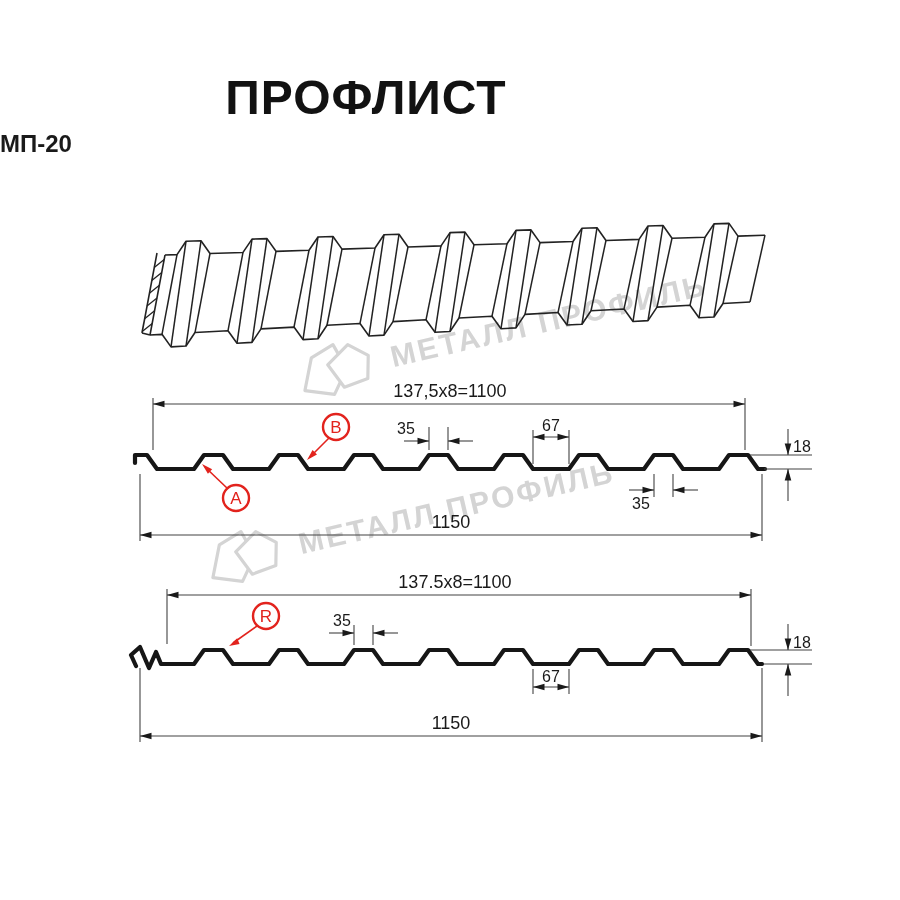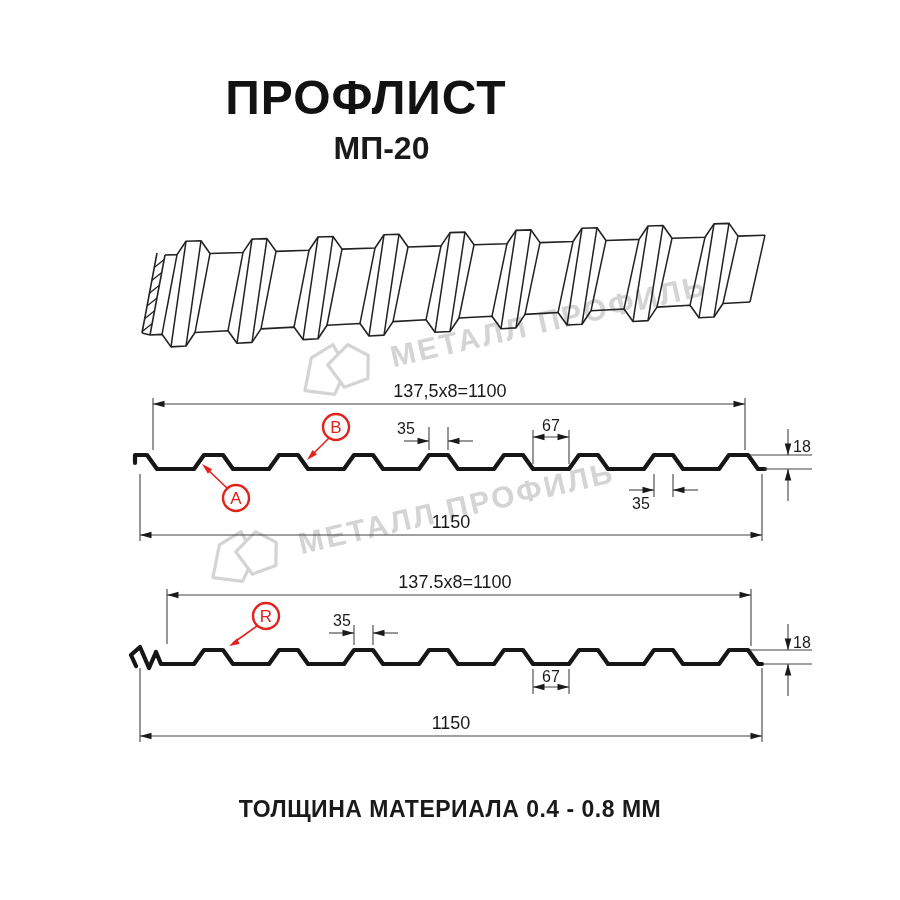--- a/index.html
+++ b/index.html
@@ -1,21 +1,21 @@
 <!DOCTYPE html>
 <html><head>
 <meta charset="utf-8">
 <style>
   html,body{margin:0;padding:0;background:#fff;}
   #canvas{position:relative;width:900px;height:900px;background:#fff;overflow:hidden;
           font-family:"Liberation Sans",sans-serif;}
   .title{position:absolute;top:74px;left:0;width:732px;text-align:center;
          font-size:48px;font-weight:700;letter-spacing:1px;color:#121212;line-height:1.0;}
-  .subtitle{position:absolute;top:130px;left:0;width:763px;text-align:center;
-            font-size:32px;font-weight:600;color:#1a1a1a;}
+  .subtitle{position:absolute;top:130px;left:0;width:763px;text-align:left;
+            font-size:24px;font-weight:600;color:#1a1a1a;}
   .footer{position:absolute;top:796px;left:0;width:900px;text-align:center;
           font-size:23px;font-weight:600;letter-spacing:.5px;color:#1a1a1a;}
   .wm{position:absolute;display:flex;align-items:center;gap:16px;color:#d4d4d4;
       font-weight:700;font-size:30px;letter-spacing:2.5px;transform:rotate(-13deg);
       white-space:nowrap;user-select:none;}
   .wm svg{flex:0 0 auto;}
   #art{position:absolute;left:0;top:0;z-index:2;}
   .dimtxt{font-family:"Liberation Sans",sans-serif;font-size:16px;fill:#1a1a1a;}
   .dimtxt-lg{font-family:"Liberation Sans",sans-serif;font-size:18px;fill:#1a1a1a;}
   .redtxt{font-family:"Liberation Sans",sans-serif;font-size:17px;fill:#e2231d;}
@@ -35,21 +35,20 @@
   <div class="wm" style="left:200px;top:487px;">
     <svg width="80" height="64" viewBox="0 0 100 80">
       <polygon points="6,56 23,18 53,8 63,41 41,69" fill="#ffffff" stroke="#d4d4d4" stroke-width="4" stroke-linejoin="round"></polygon>
       <polygon points="41,31 71,12 93,31 86,59 55,63" fill="#ffffff" stroke="#d4d4d4" stroke-width="4" stroke-linejoin="round"></polygon>
     </svg>
     <span>МЕТАЛЛ ПРОФИЛЬ</span>
   </div>
 
   <div class="title">ПРОФЛИСТ</div>
   <div class="subtitle">МП-20</div>
-  <div class="footer">ТОЛЩИНА МАТЕРИАЛА 0.4 - 0.8 ММ</div>
 
   <svg id="art" width="900" height="900" viewBox="0 0 900 900">
 
     <g id="g-sheet3d">
         <line x1="162" y1="334.34" x2="177" y2="254.604" stroke="#222" stroke-width="1.5"></line>
         <line x1="171" y1="346.845" x2="186" y2="241.307" stroke="#222" stroke-width="1.5"></line>
         <line x1="186" y1="346.02" x2="201" y2="240.812" stroke="#222" stroke-width="1.5"></line>
         <line x1="195" y1="332.525" x2="210" y2="253.515" stroke="#222" stroke-width="1.5"></line>
         <line x1="228" y1="330.71" x2="243" y2="252.426" stroke="#222" stroke-width="1.5"></line>
         <line x1="237" y1="343.215" x2="252" y2="239.129" stroke="#222" stroke-width="1.5"></line>

